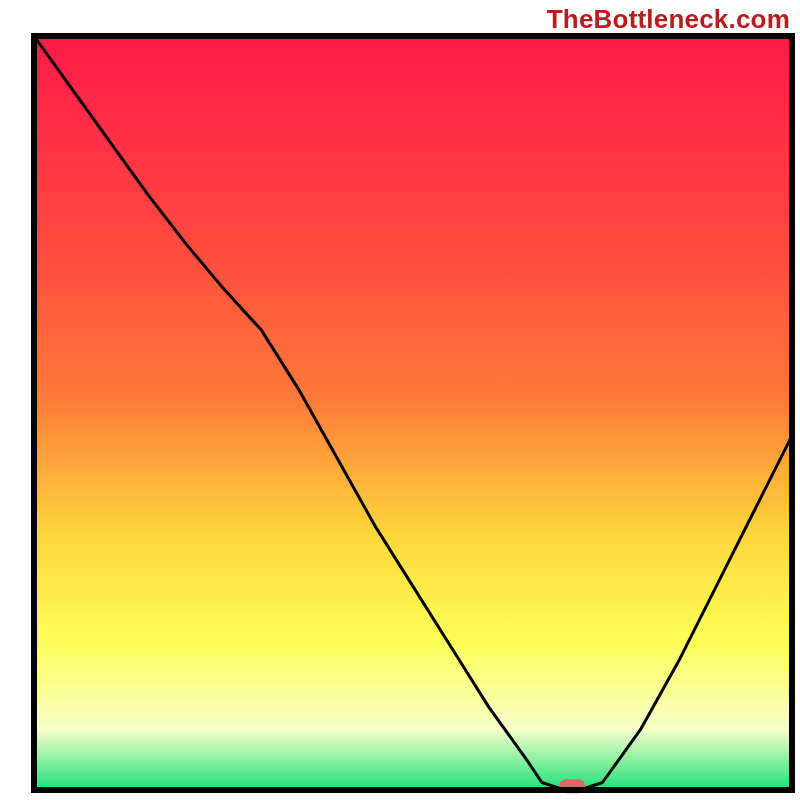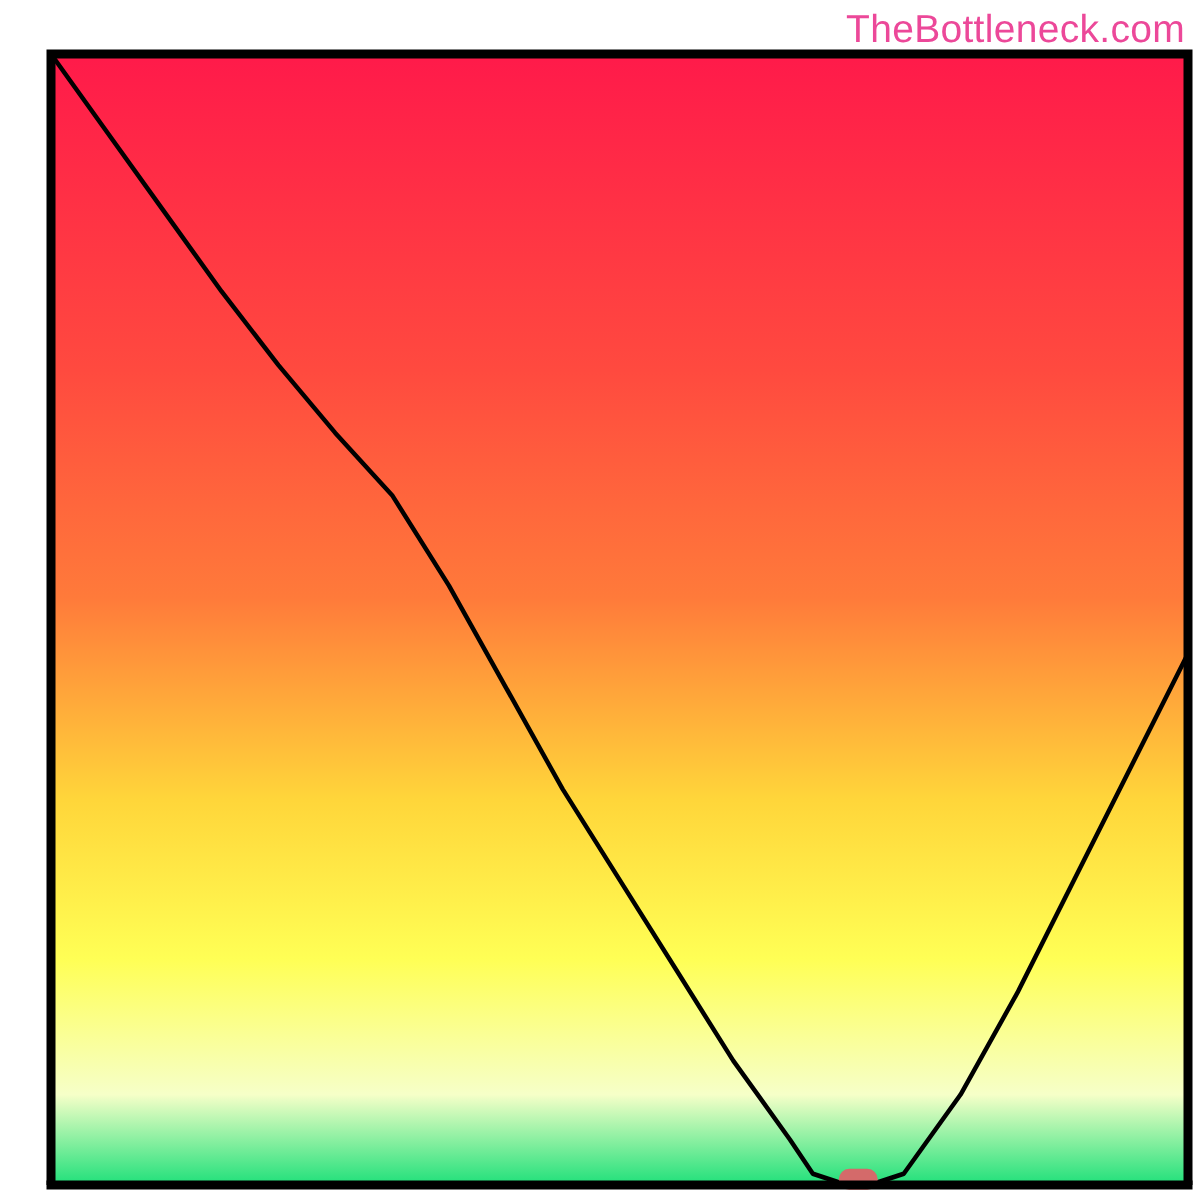--- a/index.html
+++ b/index.html
@@ -1,17 +1,17 @@
 <!DOCTYPE html>
 <html><head>
 <meta charset="utf-8">
 <style>
 body{margin:0;padding:0;width:800px;height:800px;background:#fff;font-family:Arial,sans-serif}
 .chart-wrap{position:relative;width:800px;height:800px}
-.watermark{position:absolute;top:4px;right:10px;color:#ec4899;font-size:26px;font-weight:400;letter-spacing:0.2px}
+.watermark{position:absolute;top:4px;right:10px;color:#b91c1c;font-size:26px;font-weight:700;letter-spacing:0.2px}
 svg{display:block}
 </style>
 </head>
 <body>
 
 <div class="chart-wrap">
   <div class="watermark">TheBottleneck.com</div>
   <svg id="chart-svg" width="800" height="800" viewBox="0 0 800 800">
       <defs>
         <linearGradient id="bg-grad" x1="0" y1="0" x2="0" y2="1">

